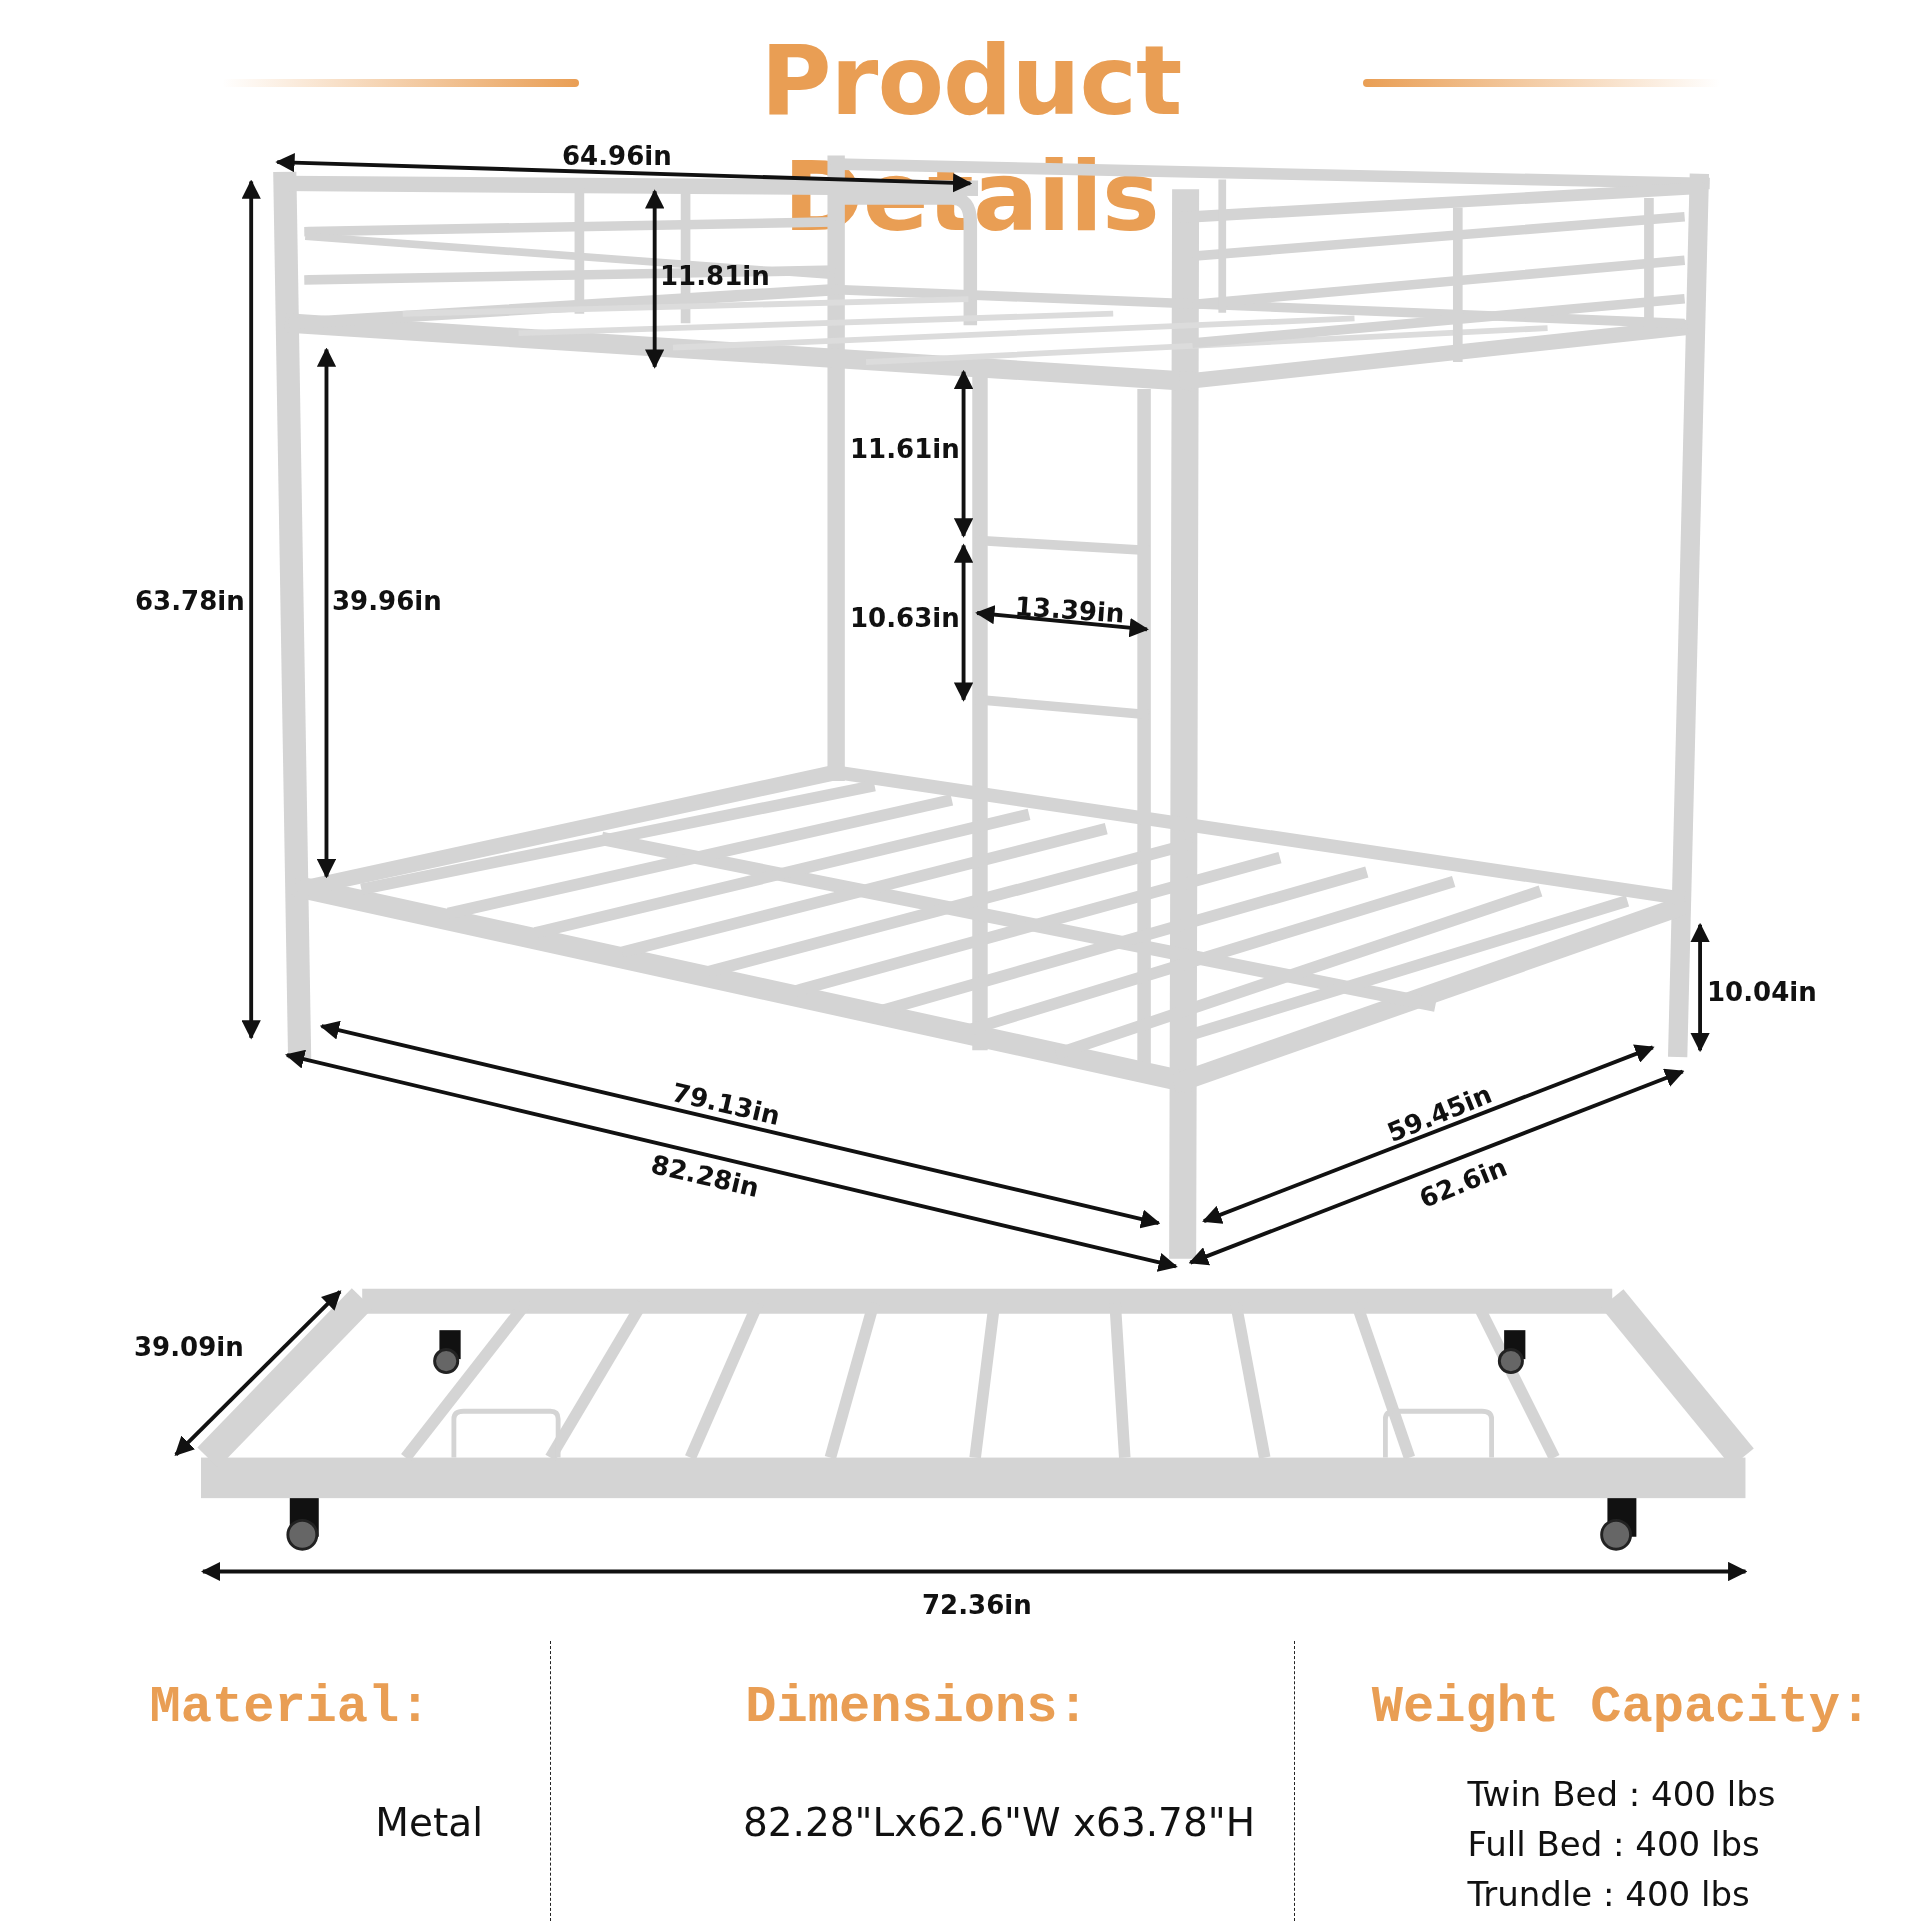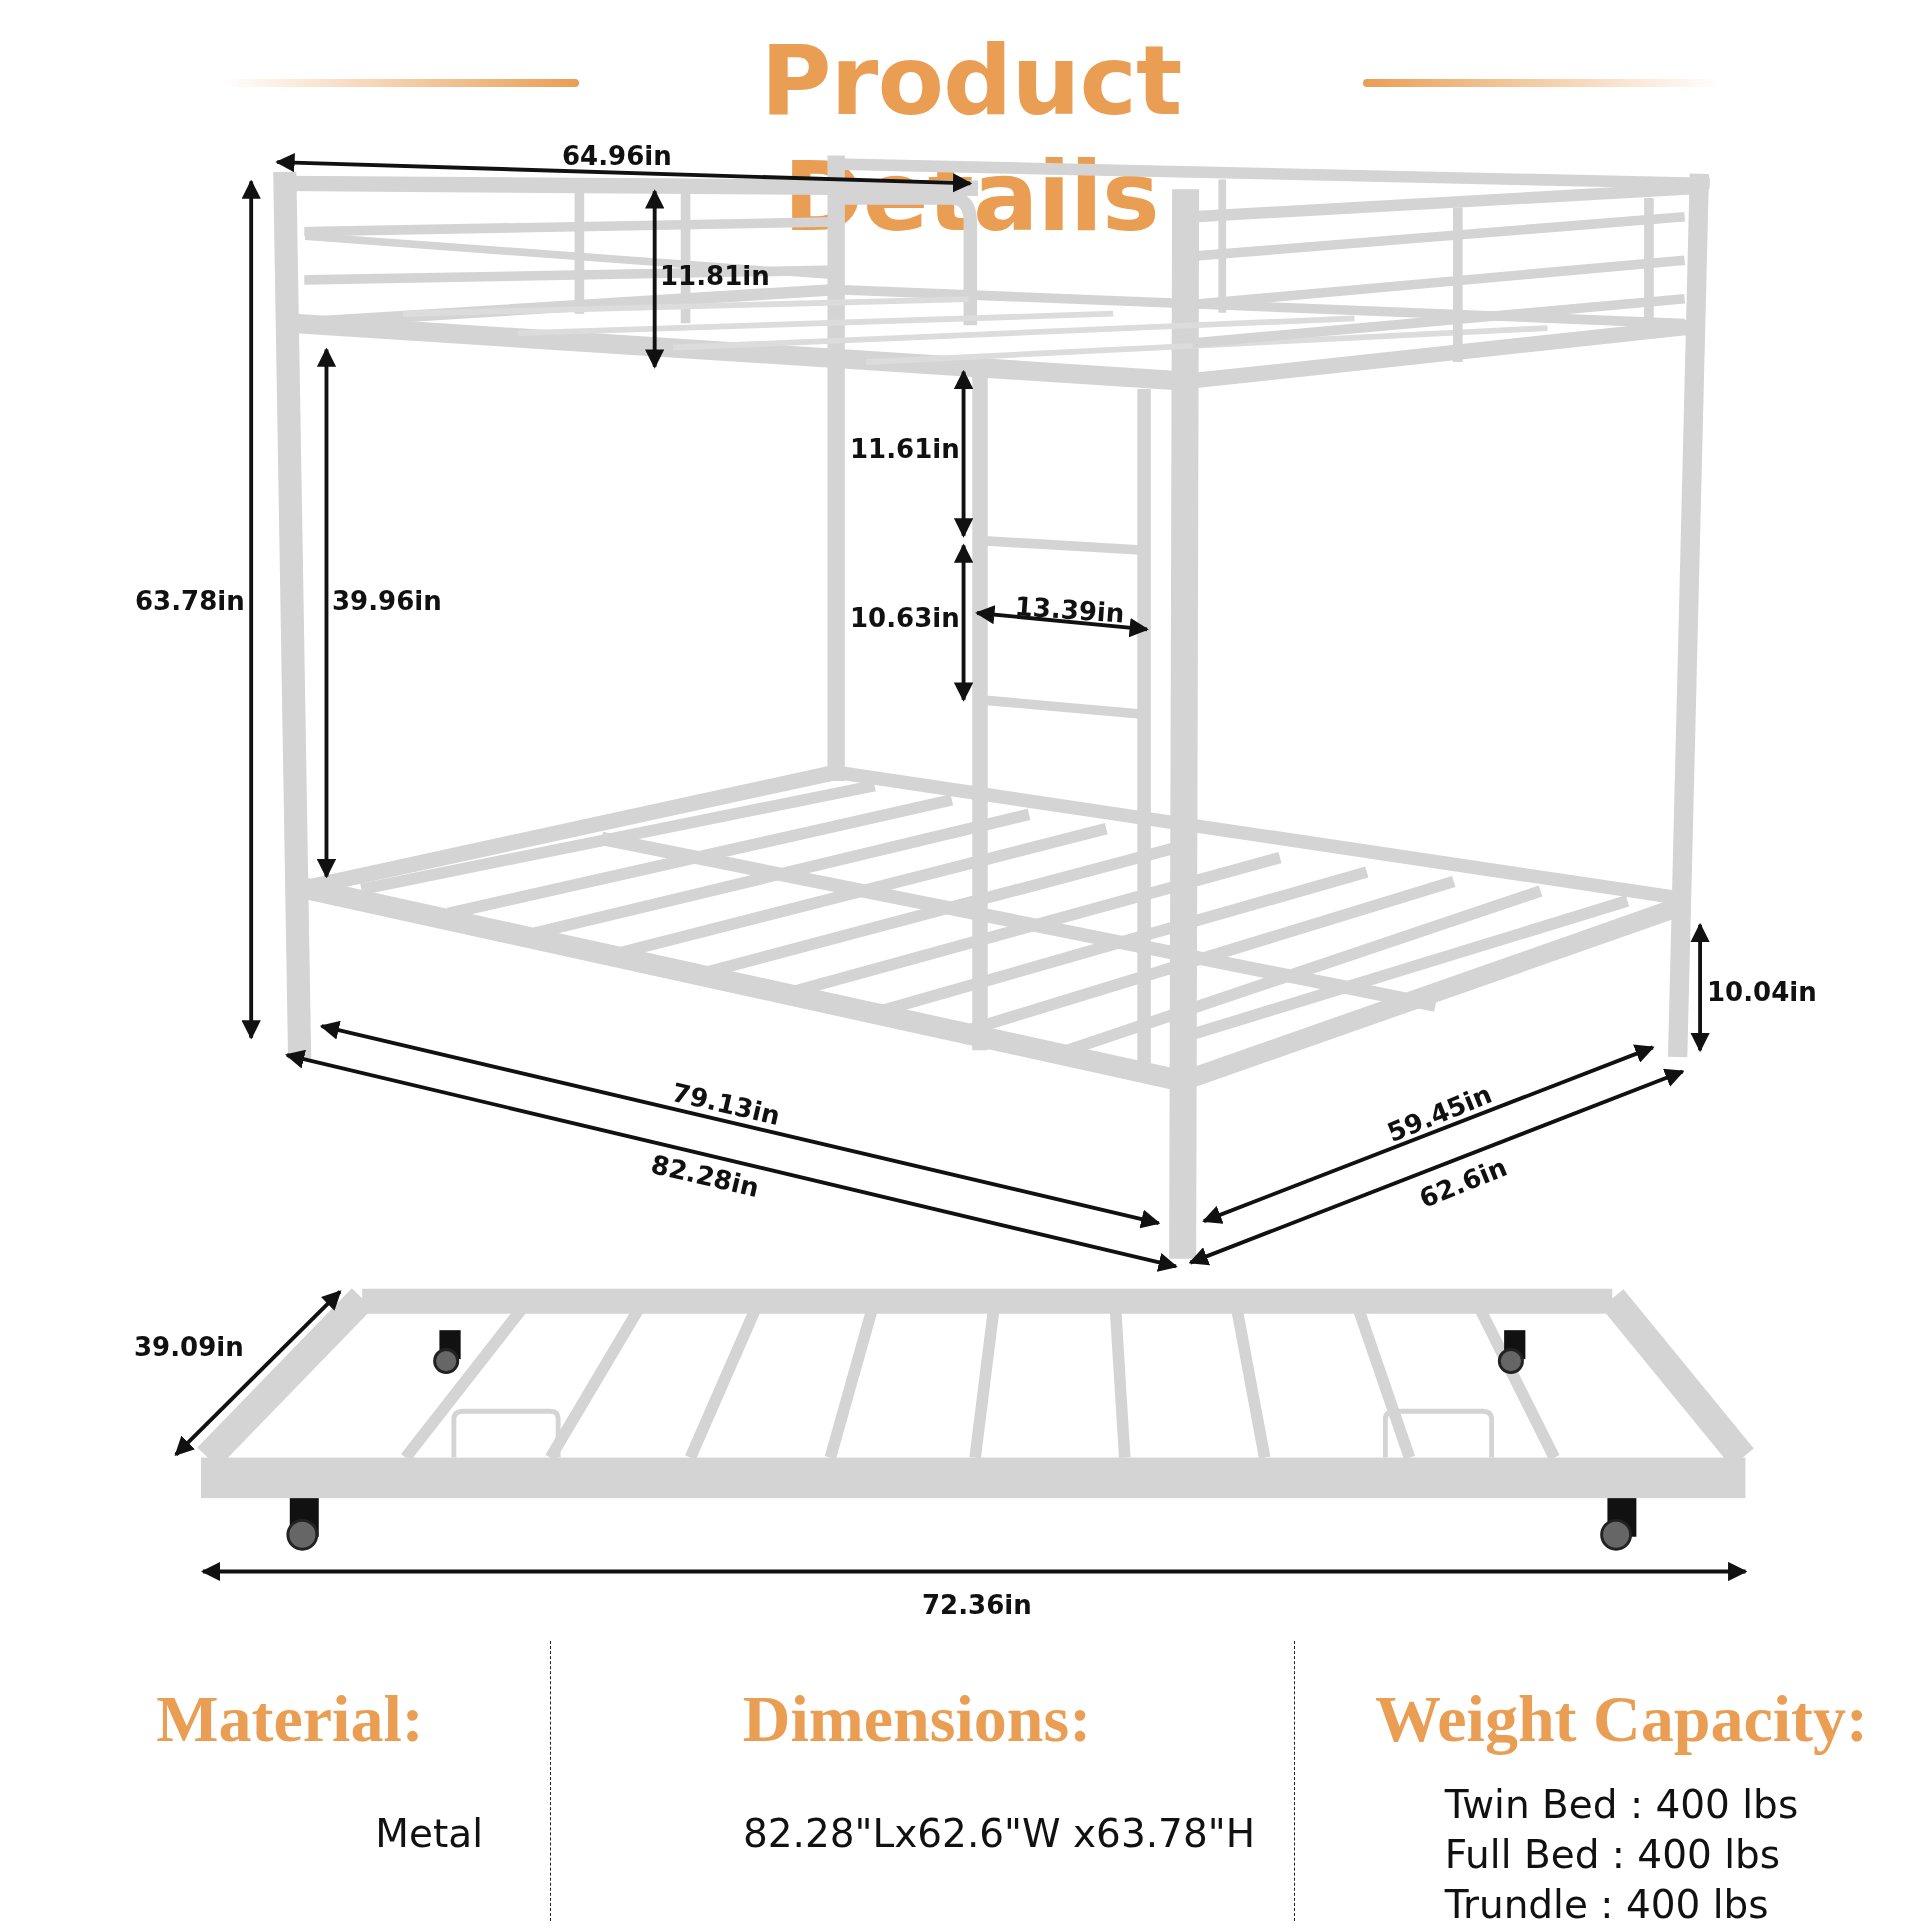--- a/index.html
+++ b/index.html
@@ -13,26 +13,26 @@
   .title-text { position: absolute; left: 579px; top: -5.8px; width: 784px; text-align: center;
       font-family: "DejaVu Sans", sans-serif; font-weight: bold; font-size: 97px;
       color: #e99e54; letter-spacing: -1px; line-height: 116px; }
   .diagram { position: absolute; left: 0; top: 0; width: 1931px; height: 1641px; }
   .dim-label { position: absolute; font-family: "DejaVu Sans", sans-serif; font-weight: bold;
       font-size: 26px; color: #111; white-space: nowrap; transform-origin: left top; }
   .info-row { position: absolute; left: 0; top: 1641px; width: 1931px; height: 290px; }
   .divider { position: absolute; top: 0; height: 280px; width: 0;
       border-left: 1.9px dashed #222; }
   .col { position: absolute; top: 0; text-align: center; }
-  .col-head { font-family: Liberation Serif, serif; font-weight: bold; font-size: 66px;
-      color: #e99e54; line-height: 68px; margin-top: 44px; }
+  .col-head { font-family: Liberation Mono, monospace; font-weight: bold; font-size: 52px;
+      color: #e99e54; line-height: 68px; margin-top: 33px; }
   .col-val { font-family: "DejaVu Sans", sans-serif; font-size: 39px; color: #111;
       line-height: 50px; margin-top: 56px; text-align: right; }
   .cap-list { text-align: left; display: inline-block; margin-top: 27px;
-      font-family: "DejaVu Sans", sans-serif; font-size: 39px; color: #111; line-height: 50px; }
+      font-family: "DejaVu Sans", sans-serif; font-size: 34px; color: #111; line-height: 50px; }
 </style>
 </head>
 <body>
 
 <div class="title-wrap">
   <div class="title-line-left"></div>
   <div class="title-text">Product Details</div>
   <div class="title-line-right"></div>
 </div>
 

